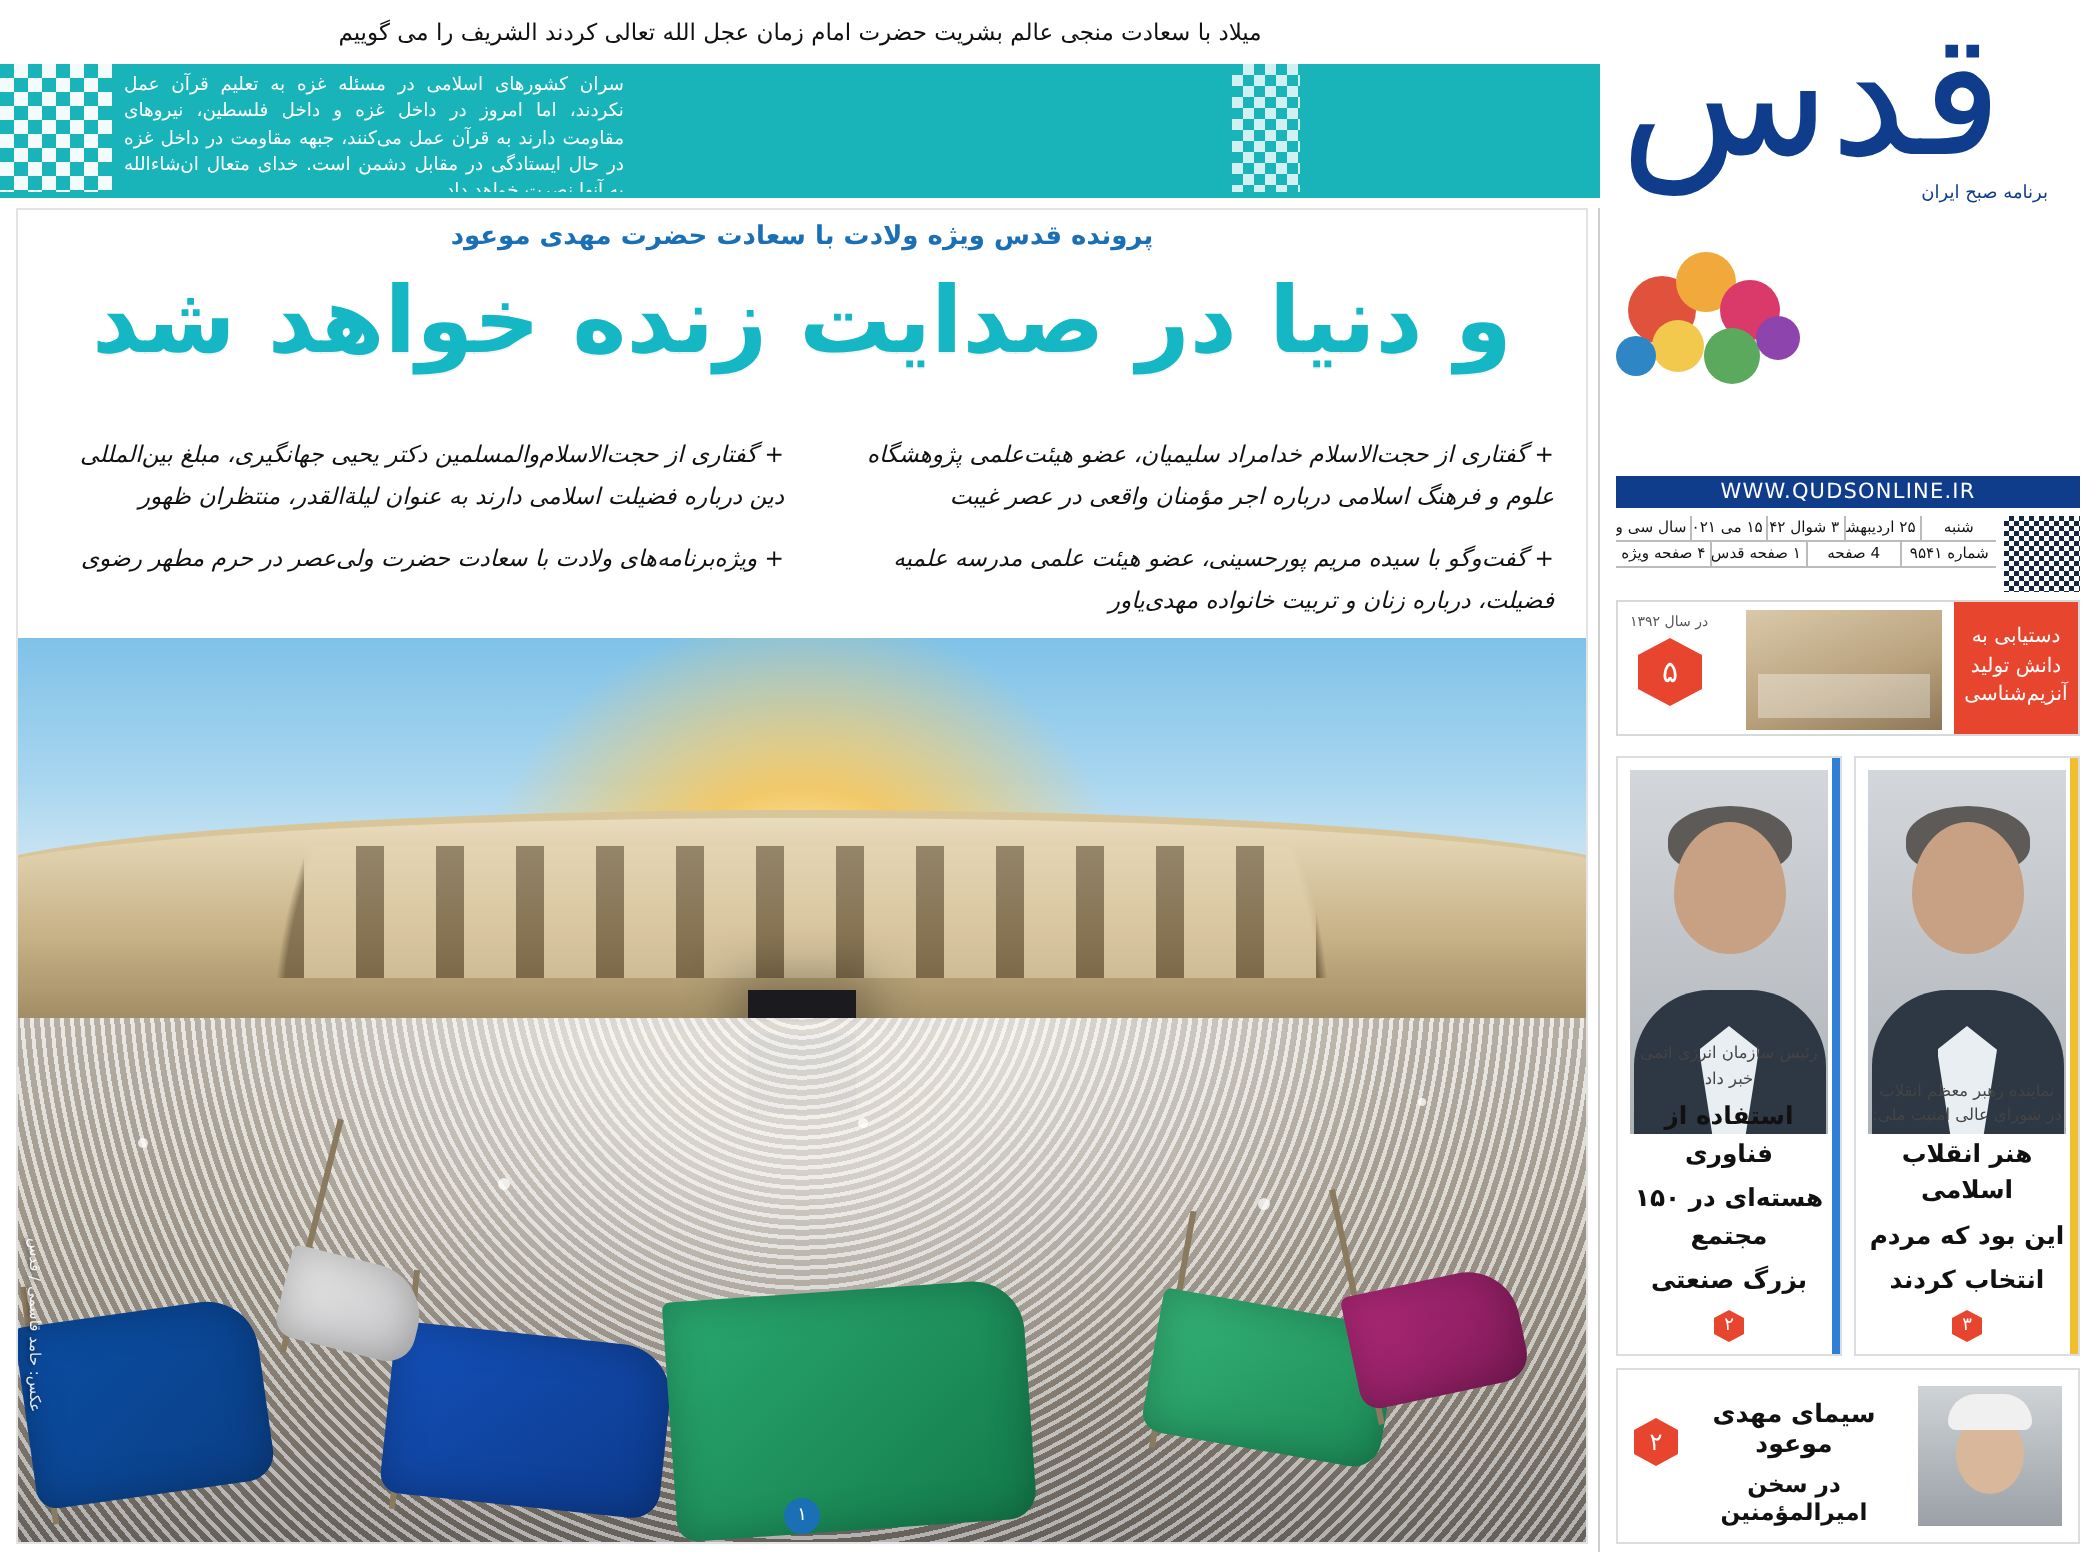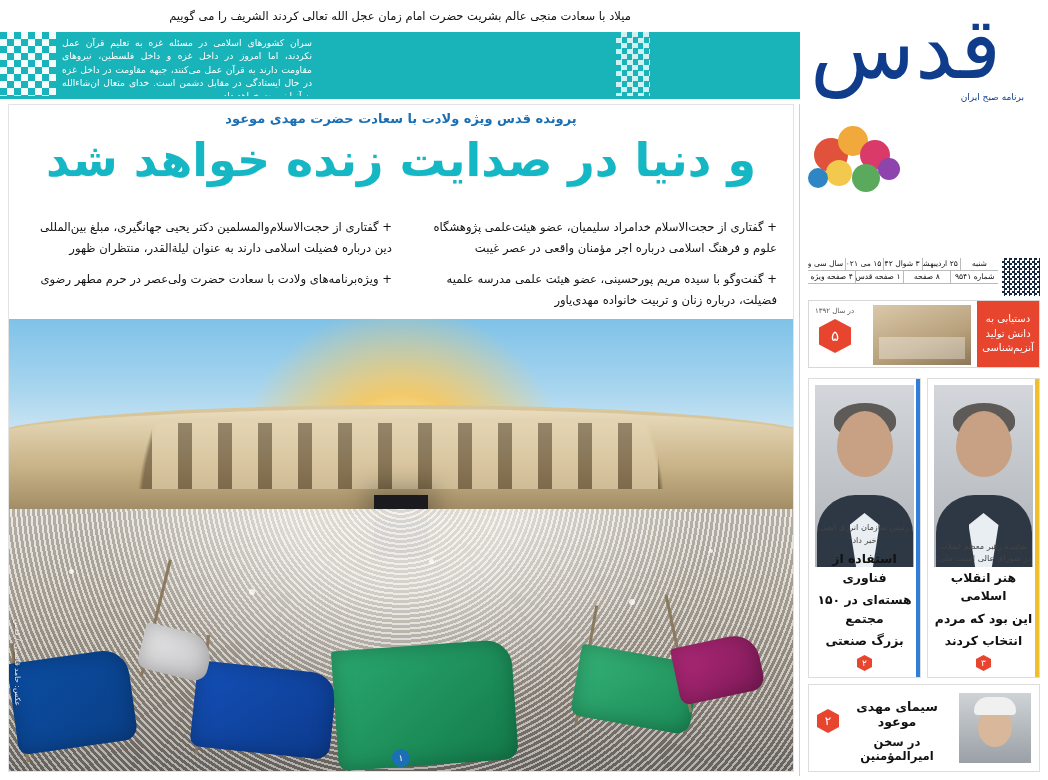--- a/index.html
+++ b/index.html
@@ -319,21 +319,21 @@
     font-size: 46px; font-weight: bold; color: #15b7c4;
     letter-spacing: -1px;
     text-shadow: 0 1px 0 rgba(0,0,0,.05);
   }
   .bullets {
     position: absolute; top: 112px; right: 16px; left: 16px;
     display: flex; gap: 18px; direction: rtl;
     font-size: 11.6px; color: #111; line-height: 1.85;
   }
   .bullets .col { flex: 1; text-align: right; }
-  .bullets .col p { margin: 0 0 9px 0; }
+  .bullets .col p { margin: 0 0 9px 0; font-style: italic; }
 
   .photo-main {
     position: absolute; top: 214px; left: 0; right: 0; bottom: 0;
     background:
       radial-gradient(circle at 50% 34%, #fff6cf 0%, #ffe59a 9%, #f2c96a 16%, rgba(242,201,106,0) 34%),
       linear-gradient(180deg,#7fc2e8 0%, #a9d6ef 16%, #cfe6f3 26%, #b7a88f 40%, #8d8577 58%, #6e6a63 80%, #4f4f52 100%);
     overflow: hidden;
   }
   .mosque-ring {
     position: absolute; top: 86px; left: -4%; width: 108%; height: 110px;
@@ -432,34 +432,35 @@
       <div class="petal" style="left:6px;top:18px;width:34px;height:34px;background:#e0523c;"></div>
       <div class="petal" style="left:30px;top:6px;width:30px;height:30px;background:#f0a93a;"></div>
       <div class="petal" style="left:52px;top:20px;width:30px;height:30px;background:#d93a6a;"></div>
       <div class="petal" style="left:18px;top:40px;width:26px;height:26px;background:#f2c94c;"></div>
       <div class="petal" style="left:44px;top:44px;width:28px;height:28px;background:#5aa95c;"></div>
       <div class="petal" style="left:70px;top:38px;width:22px;height:22px;background:#8e44ad;"></div>
       <div class="petal" style="left:0px;top:48px;width:20px;height:20px;background:#2f86c5;"></div>
     </div>
   </div>
 
+  <div class="site-url-bar">WWW.QUDSONLINE.IR</div>
 
   <div class="masthead-meta">
     <div class="mm-qr"></div>
     <div class="mm-rows">
       <div class="mm-row">
         <span>شنبه</span>
         <span>۲۵ اردیبهشت ۱۴۰۰</span>
         <span>۳ شوال ۱۴۴۲</span>
         <span>۱۵ می ۲۰۲۱</span>
         <span>سال سی و چهارم</span>
       </div>
       <div class="mm-row">
         <span>شماره ۹۵۴۱</span>
-        <span>۸ صفحه</span>
+        <span>4 صفحه</span>
         <span>۱ صفحه قدس زندگی</span>
         <span>۴ صفحه ویژه خراسان</span>
       </div>
     </div>
     <div class="mm-price">قیمت در مشهد و تهران ۲۰۰۰ تومان - سایر مناطق کشور ۳۰۰۰ تومان</div>
   </div>
 
   <div class="promo-box">
     <div class="left-red">دستیابی به دانش تولید آنزیم‌شناسی</div>
     <div class="photo"></div>

